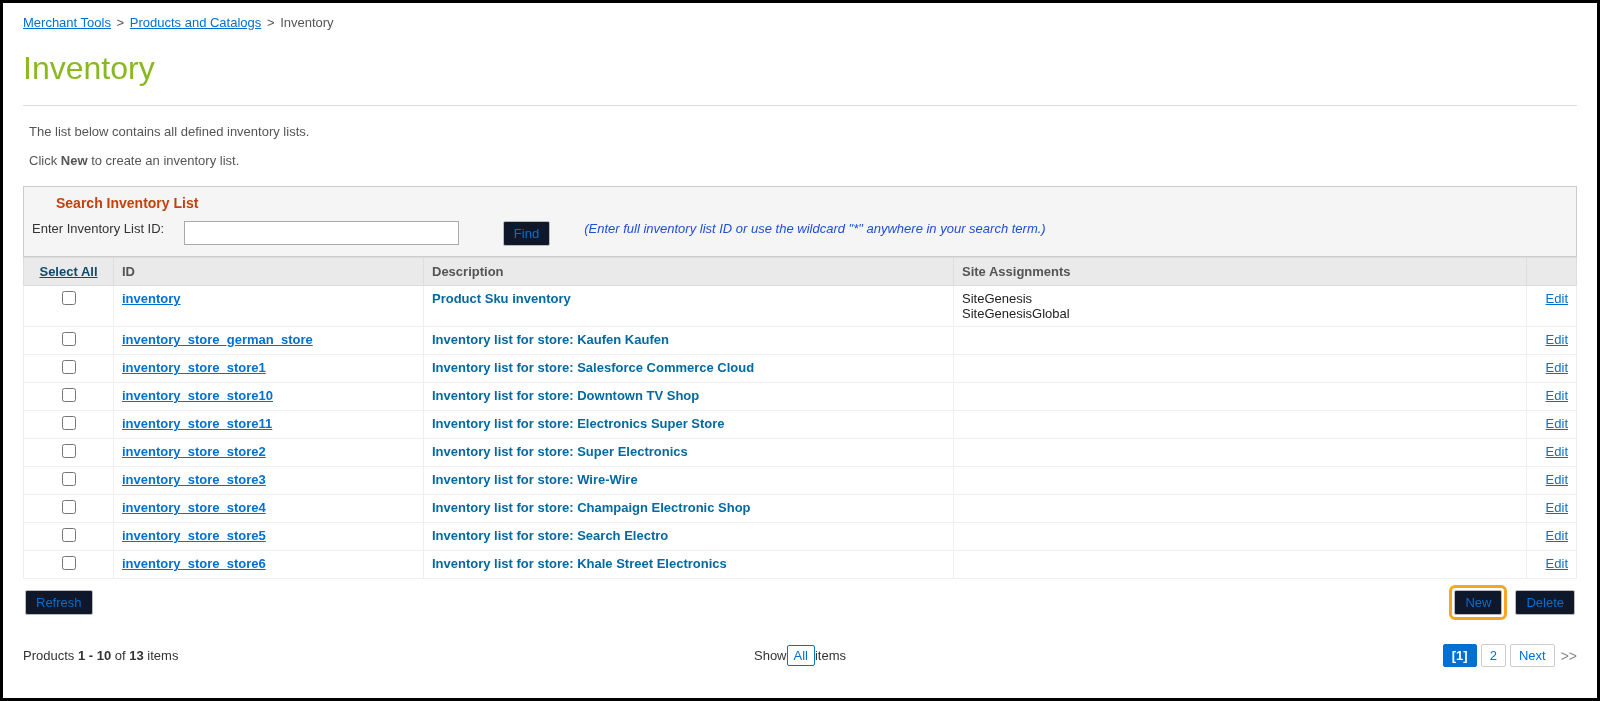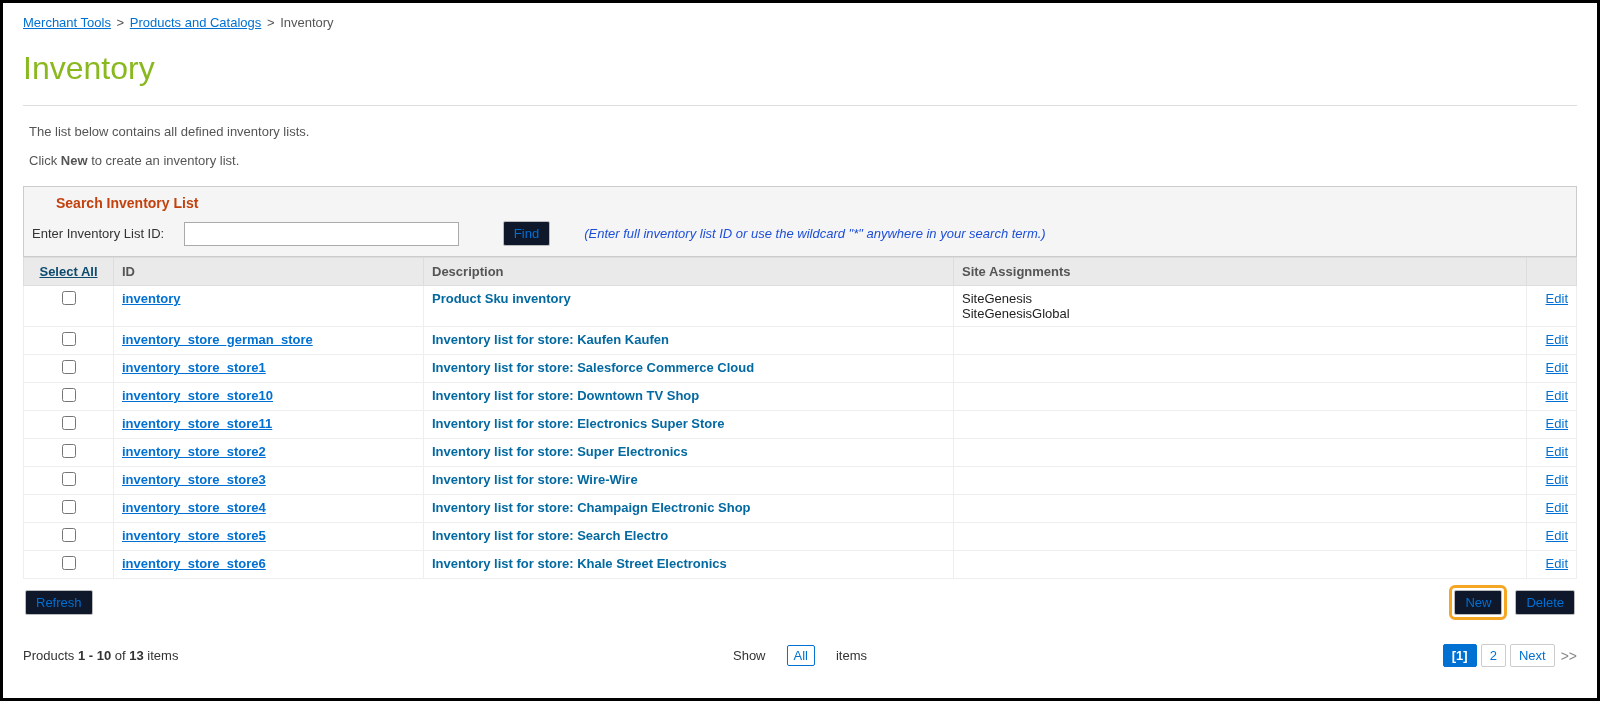--- a/index.html
+++ b/index.html
@@ -30,21 +30,21 @@
 hr.divider { border: none; border-top: 1px solid #ddd; margin-bottom: 18px; }
 .intro-text { color: #555; font-size: 13px; margin-bottom: 14px; padding-left: 6px; }
 .intro-text strong { font-weight: bold; }
 .search-box {
   border: 1px solid #ccc;
   background: #f5f5f5;
   padding: 8px 8px 10px 8px;
   margin-top: 18px;
 }
 .search-box .search-title { font-weight: bold; font-size: 14px; color: #c2410c; margin-bottom: 10px; margin-left: 24px; }
-.search-row { display: flex; align-items: center; gap: 20px; }
+.search-row { display: flex; align-items: flex-start; gap: 20px; }
 .search-row label { font-size: 13px; color: #333; }
 .search-row input[type="text"] {
   width: 275px; height: 24px; border: 1px solid #aaa; padding: 2px 4px; font-size: 13px; background: #fff;
 }
 .btn {
   background: #0f172a; border: 1px solid #bbb; color: #0070d2;
   padding: 4px 10px; font-size: 13px; cursor: pointer; border-radius: 2px;
 }
 .hint { font-style: italic; color: #1d4ed8; margin-left: 14px; font-size: 13px; }
 table.data-table { width: 100%; border-collapse: collapse; margin-top: 0; }
@@ -66,21 +66,21 @@
   display: flex; justify-content: space-between; align-items: center; margin-top: 6px; padding: 0 2px;
 }
 .action-row .right-actions { display: flex; gap: 8px; align-items: center; }
 .highlight-box {
   border: 3px solid #f5a623; border-radius: 6px; padding: 2px;
 }
 .footer-row {
   display: flex; justify-content: space-between; align-items: center; margin-top: 24px;
   font-size: 13px; color: #333;
 }
-.footer-center { position: absolute; left: 50%; transform: translateX(-50%); display: flex; align-items: center; gap: 21px; }
+.footer-center { position: absolute; left: 50%; transform: translateX(-50%); display: flex; align-items: center; gap: 0; }
 .footer-center .show-label { color: #333; }
 .footer-center .all-box {
   border: 1px solid #0070d2; color: #0070d2; padding: 2px 6px; border-radius: 2px; font-size: 13px;
 }
 .pagination { display: flex; align-items: center; gap: 4px; }
 .pagination .page-box {
   border: 1px solid #ccc; padding: 3px 8px; color: #0070d2; border-radius: 2px; cursor: pointer; font-size: 13px;
 }
 .pagination .page-box.current { background: #0070d2; color: #fff; font-weight: bold; border-color: #0070d2; }
 .pagination .dbl-arrow { color: #888; font-size: 14px; margin-left: 2px; }

